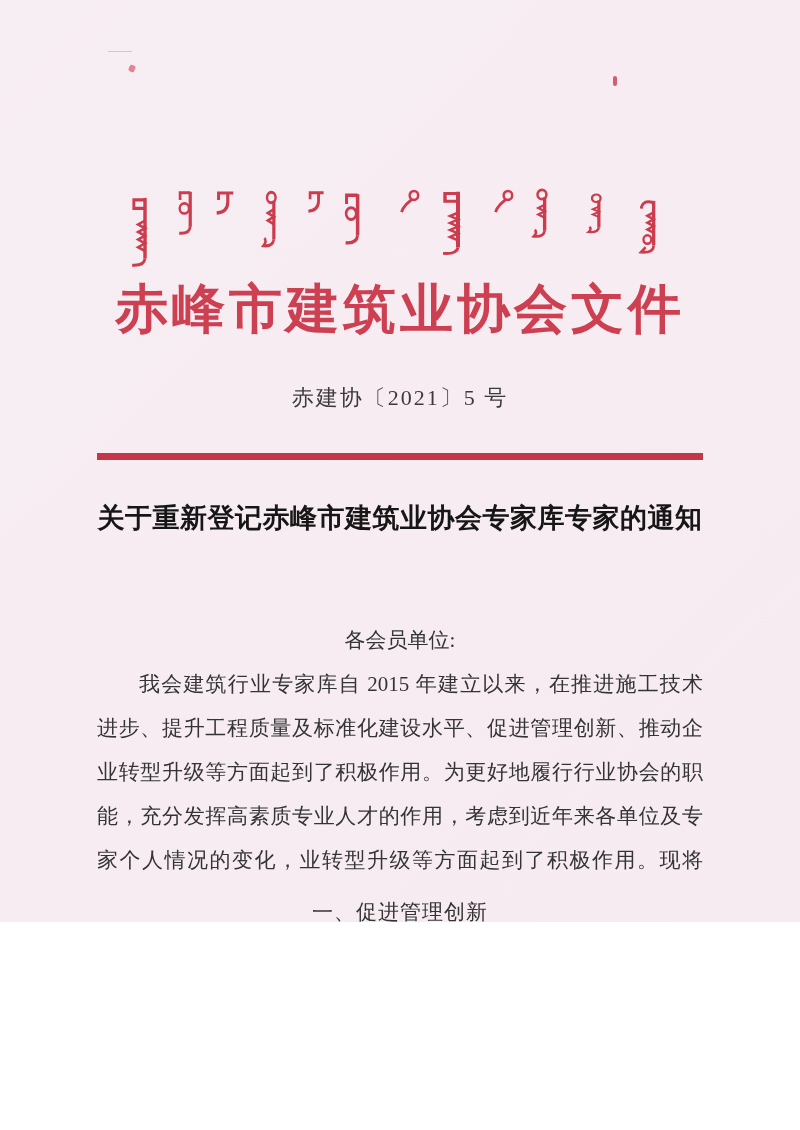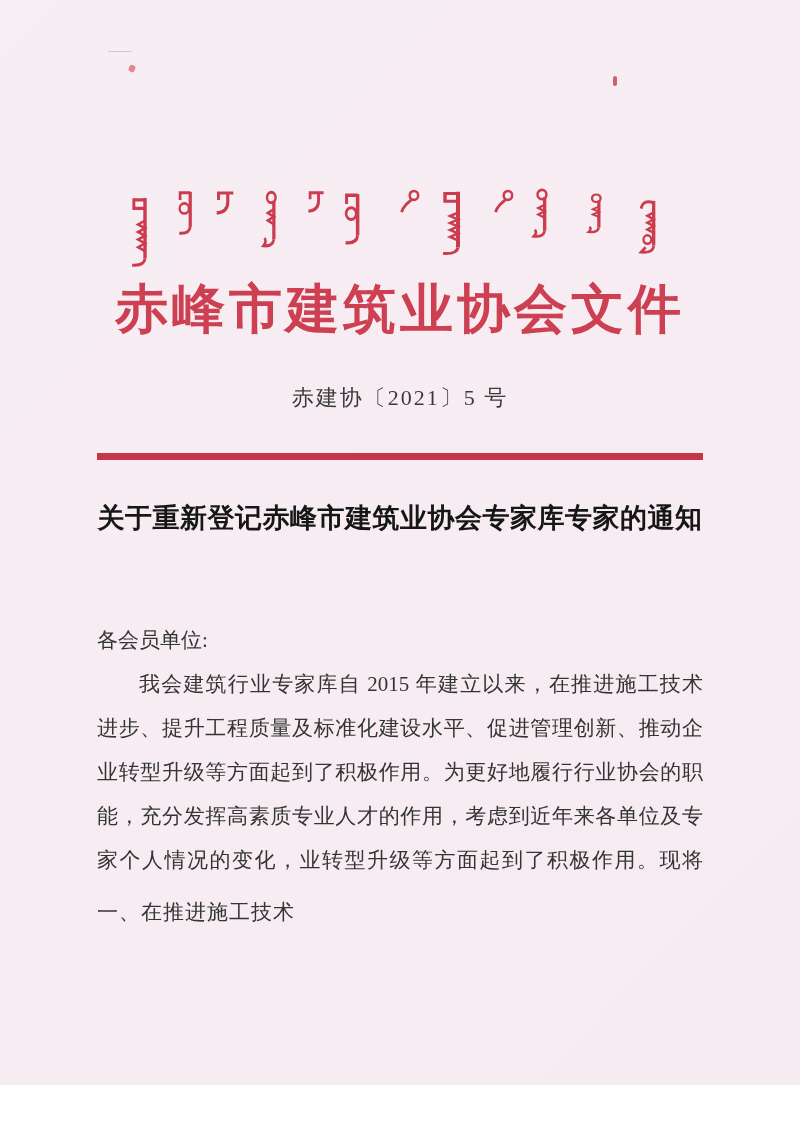--- a/index.html
+++ b/index.html
@@ -3,21 +3,21 @@
 <meta charset="utf-8">
 <style>
   * { margin: 0; padding: 0; box-sizing: border-box; }
   html, body { width: 800px; }
   body {
     font-family: "Liberation Serif", "DejaVu Serif", serif;
   }
   .page {
     position: relative;
     width: 800px;
-    height: 1085px;
+    height: 922px;
     background: linear-gradient(135deg, #f7eef4 0%, #f6ecf2 55%, #f5ebf1 100%);
     overflow: hidden;
   }
   
   .speck { position: absolute; border-radius: 2px; }
   .speck1 { left: 129px; top: 65px; width: 6px; height: 7px; background: #d9626f; opacity: .75; transform: rotate(25deg); }
   .speck2 { left: 613px; top: 76px; width: 4px; height: 10px; background: #cc3a4d; opacity: .8; border-radius: 3px; }
   .scratch { position: absolute; left: 108px; top: 51px; width: 24px; height: 1px; background: #c9bcc4; opacity: .8; }
 
   
@@ -61,21 +61,21 @@
     white-space: nowrap;
   }
   .body-text {
     position: absolute;
     top: 618px; left: 97px;
     width: 606px;
     font-size: 21px;
     color: #343434;
     line-height: 44px;
   }
-  .body-text p { line-height: 44px; }
+  .body-text p { line-height: 44px; text-align: center; }
   .jline { text-align: justify; text-align-last: justify; text-justify: inter-ideograph; overflow: hidden; }
   .indent { text-indent: 2em; }
   .section-heading { margin-top: 8px; letter-spacing: 1px; }
 </style>
 </head>
 <body>
 
 <svg width="0" height="0" style="position:absolute" aria-hidden="true">
   <defs>
     <symbol id="mg-a" viewBox="0 0 28 76" preserveAspectRatio="none">
@@ -167,16 +167,16 @@
 
   <h2 class="main-title">关于重新登记赤峰市建筑业协会专家库专家的通知</h2>
 
   <div class="body-text">
     <p>各会员单位:</p>
     <p class="jline indent">我会建筑行业专家库自 2015 年建立以来，在推进施工技术</p>
     <p class="jline">进步、提升工程质量及标准化建设水平、促进管理创新、推动企</p>
     <p class="jline">业转型升级等方面起到了积极作用。为更好地履行行业协会的职</p>
     <p class="jline">能，充分发挥高素质专业人才的作用，考虑到近年来各单位及专</p>
     <p class="jline">家个人情况的变化，业转型升级等方面起到了积极作用。现将</p>
-    <p class="section-heading">一、在推进施工技术</p>
+    <p class="section-heading">一、促进管理创新</p>
   </div>
 
 </div>
 
 </body></html>

